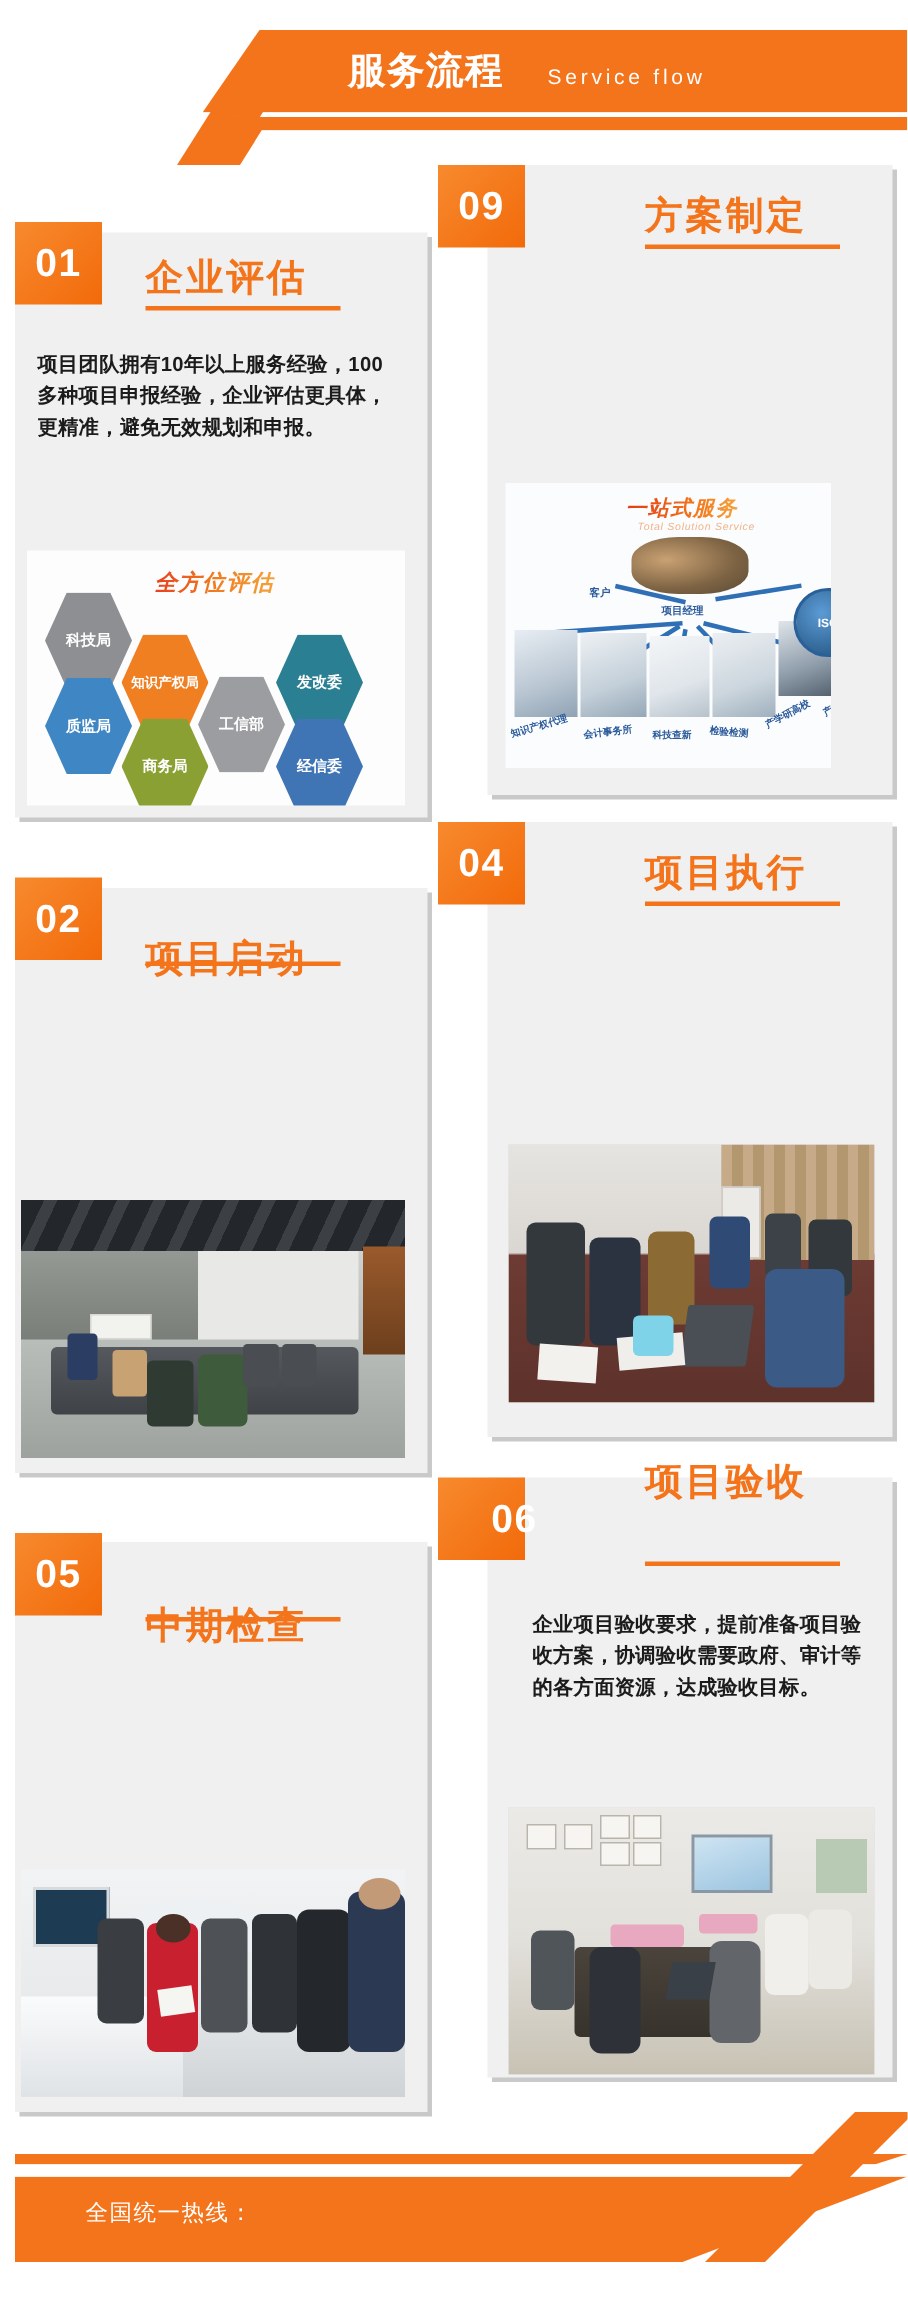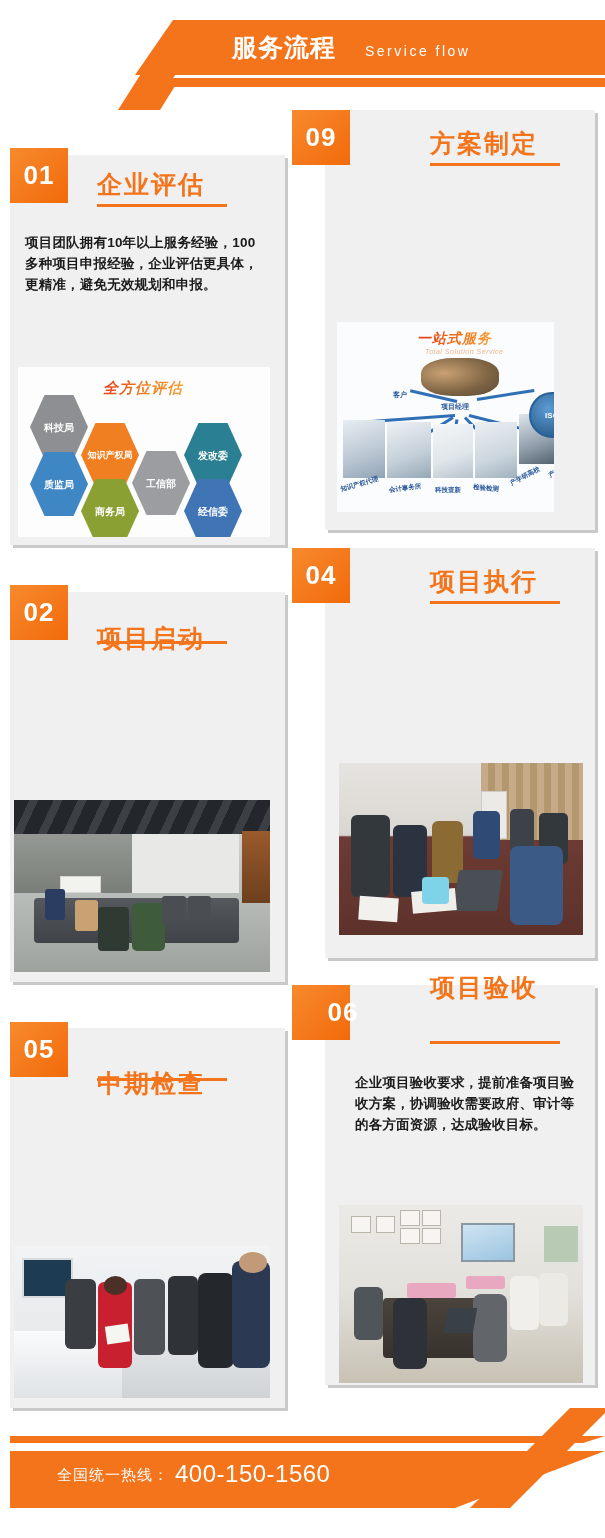--- a/index.html
+++ b/index.html
@@ -110,21 +110,21 @@
     position:absolute; left:10px; top:1451px; width:595px; height:57px;
     background:#F4741B;
     clip-path: polygon(0 0, 595px 0, 445px 57px, 0 57px);
   }
   .ft-diag {
     position:absolute; left:420px; top:1408px; width:190px; height:100px;
     background:#F4741B;
     clip-path: polygon(150px 0, 190px 0, 90px 100px, 50px 100px);
   }
   .ft-text { position:absolute; left:57px; top:1466px; font-size:15px; color:#fff; letter-spacing:1px;}
-  .ft-num { position:absolute; left:175px; top:1460px; font-size:24px; font-weight:normal; color:#fff; letter-spacing:0.5px;}
+  .ft-num { position:absolute; left:175px; top:1504px; font-size:24px; font-weight:normal; color:#fff; letter-spacing:0.5px;}
 
   
   .scene { position:absolute; inset:0; }
 </style>
 </head>
 <body>
 
 <div class="page">
 
   <div class="header-wrap">

